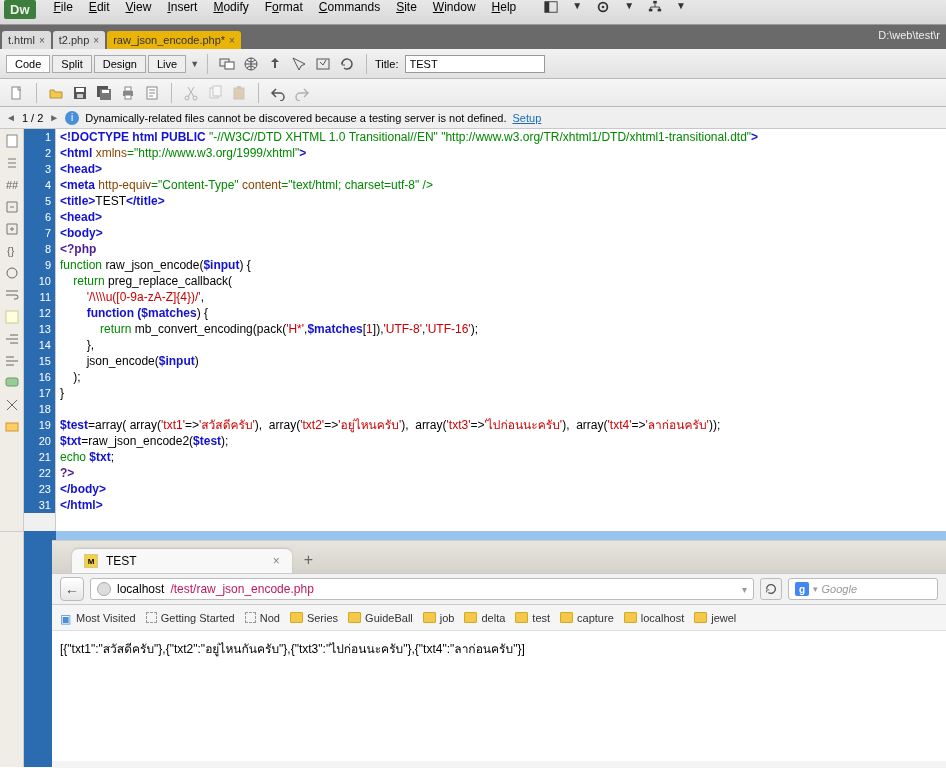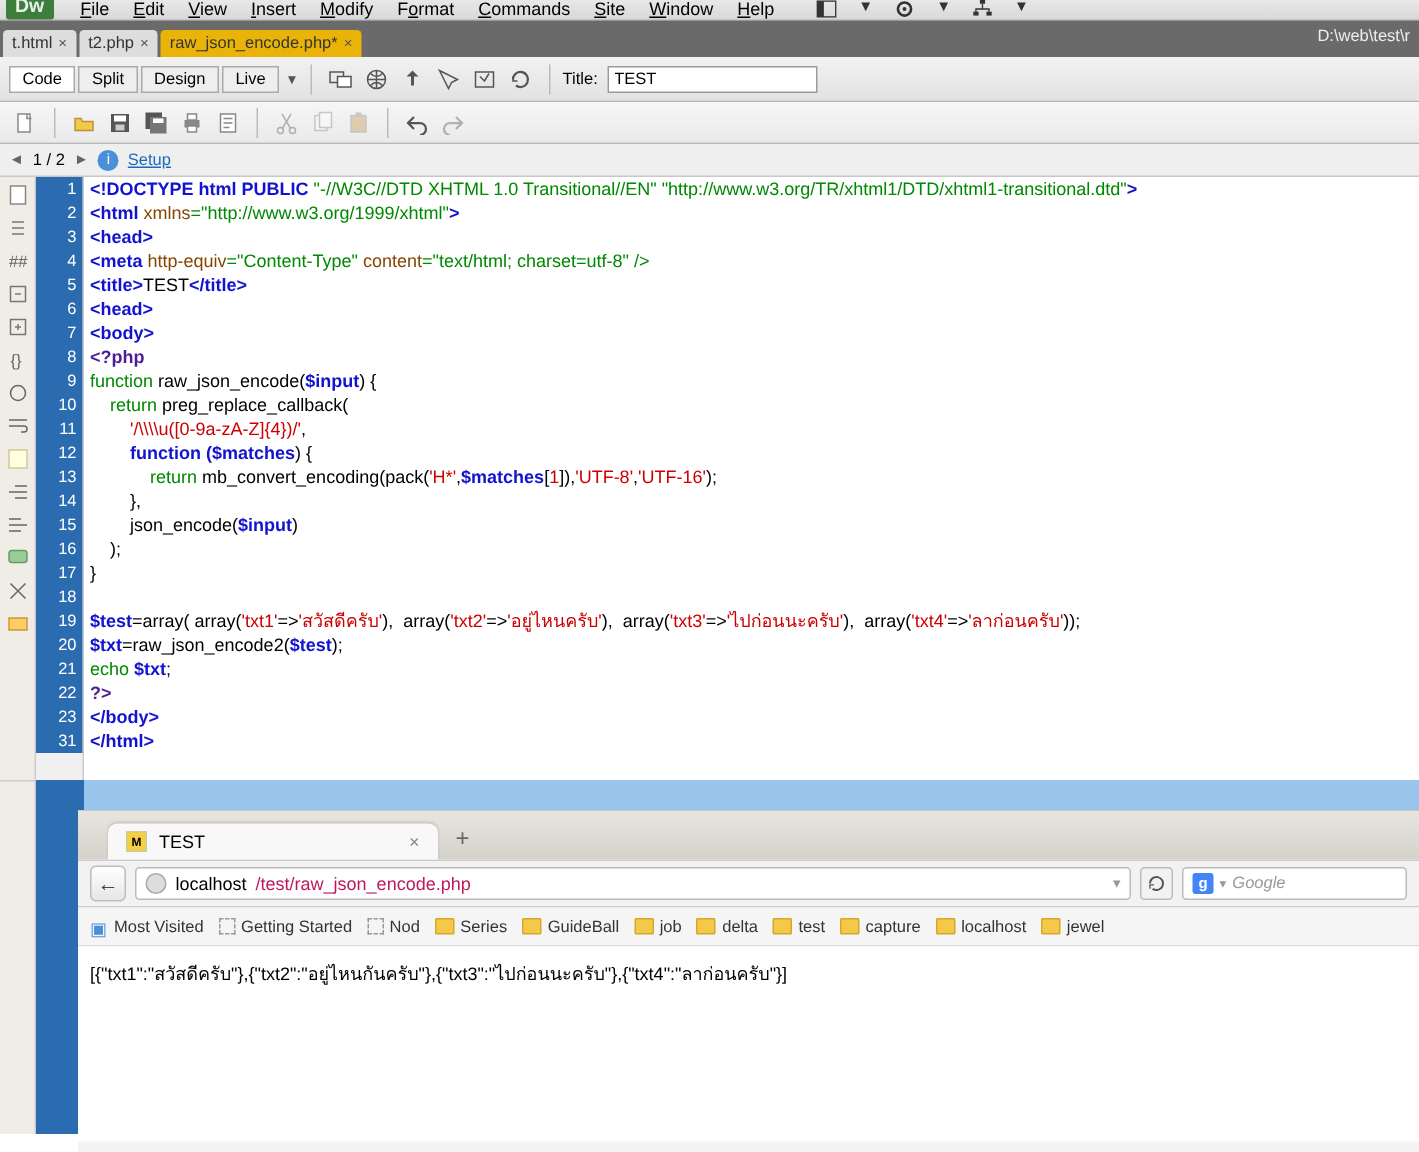--- a/index.html
+++ b/index.html
@@ -1,18 +1,18 @@
 <!DOCTYPE html>
 <html><head>
 <meta charset="utf-8">
 <style>
 * { margin: 0; padding: 0; box-sizing: border-box; font-family: "Segoe UI", Tahoma, sans-serif; }
 body { background: #fff; overflow: hidden; width: 946px; height: 768px; }
 
-.menubar { height: 14px; background: linear-gradient(#e8e8e8,#d8d8d8); border-bottom: 1px solid #999; display: flex; align-items: flex-end; padding: 0 4px; font-size: 12px; }
+.menubar { height: 25px; background: linear-gradient(#e8e8e8,#d8d8d8); border-bottom: 1px solid #999; display: flex; align-items: flex-start; padding: 0 4px; font-size: 12px; }
 .dw-logo { background: #3d7d3d; color: #e8f0e8; font-weight: bold; font-size: 13px; padding: 2px 6px; margin-right: 10px; border-radius: 2px; }
 .menu-item { padding: 0 8px; cursor: default; }
 .menu-item u { text-decoration: underline; }
 .menubar-icons { display:flex; gap:14px; margin-left:20px; }
 .menubar-icon { width:14px; height:14px; display:inline-block; }
 
 .tabbar { height: 24px; background: #6a6a6a; display: flex; align-items: flex-end; font-size: 11px; position: relative; }
 .tab { background: #ddd; padding: 3px 6px; margin-left: 2px; border-radius: 3px 3px 0 0; display: flex; align-items: center; gap: 4px; color: #333; }
 .tab.active { background: #eab308; }
 .tab-close { font-size: 10px; cursor: default; color:#555; }
@@ -202,20 +202,21 @@
   <svg class="ticon" viewBox="0 0 16 16" style="opacity:.4">
       <path d="M10 4 l4 4 -4 4 M14 8 h-8 a4 4 0 0 0 0 8" fill="none" stroke="#555" stroke-width="1.5"></path>
     </svg>
 </div>
 
 <div class="notice">
   <span class="nav-arrows">◄</span>
   <span>1 / 2</span>
   <span class="nav-arrows">►</span>
   <span class="info-icon">i</span>
+  <span>Dynamically-related files cannot be discovered because a testing server is not defined.</span>
   <span class="link">Setup</span>
 </div>
 
 <div class="code-area">
   <div class="vtoolbar">
     <svg class="vt-icon" viewBox="0 0 16 16">
         <rect x="3" y="2" width="10" height="12" fill="#fff" stroke="#888"></rect>
       </svg>
     <svg class="vt-icon" viewBox="0 0 16 16">
         <path d="M4 4 h8 M4 8 h8 M4 12 h8" stroke="#777"></path>

